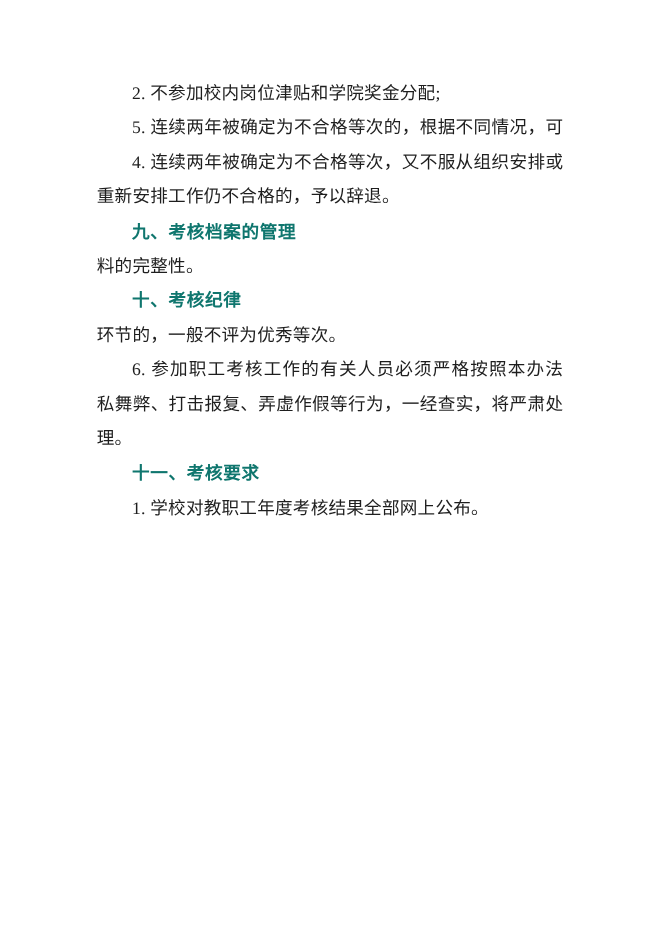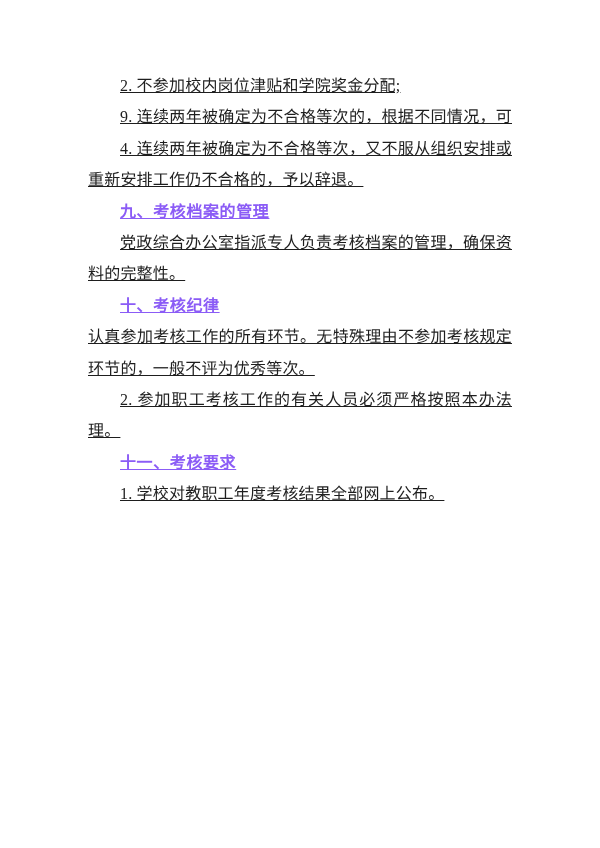--- a/index.html
+++ b/index.html
@@ -22,67 +22,65 @@
     color: #1e1e1e;
     font-family: "Liberation Serif", "DejaVu Serif", serif;
     font-size: 16px;
     letter-spacing: 0.2px;
   }
   .line {
     height: 31.4px;
     line-height: 31.4px;
     text-align: left;
     overflow: hidden;
-    text-decoration: underline;
   }
   .line.indent {
     padding-left: 32px;
   }
   .line.fill {
     text-align: justify;
     text-align-last: justify;
   }
   .block.heading .line {
     font-family: "Liberation Sans", "DejaVu Sans", sans-serif;
     font-weight: 700;
-    color: #8b5cf6;
+    color: #0f766e;
     letter-spacing: 0.6px;
   }
 </style>
 </head>
 <body>
 
 <div class="page">
   <div class="text-column">
       <div class="block paragraph">
         <div class="line indent">2. 不参加校内岗位津贴和学院奖金分配;</div>
       </div>
       <div class="block paragraph">
-        <div class="line fill indent">9. 连续两年被确定为不合格等次的，根据不同情况，可</div>
+        <div class="line fill indent">5. 连续两年被确定为不合格等次的，根据不同情况，可</div>
       </div>
       <div class="block paragraph">
         <div class="line fill indent">4. 连续两年被确定为不合格等次，又不服从组织安排或</div>
         <div class="line">重新安排工作仍不合格的，予以辞退。</div>
       </div>
       <div class="block heading">
         <div class="line indent">九、考核档案的管理</div>
       </div>
       <div class="block paragraph">
-        <div class="line fill indent">党政综合办公室指派专人负责考核档案的管理，确保资</div>
         <div class="line">料的完整性。</div>
       </div>
       <div class="block heading">
         <div class="line indent">十、考核纪律</div>
       </div>
       <div class="block paragraph">
-        <div class="line fill">认真参加考核工作的所有环节。无特殊理由不参加考核规定</div>
         <div class="line">环节的，一般不评为优秀等次。</div>
       </div>
       <div class="block paragraph">
-        <div class="line fill indent">2. 参加职工考核工作的有关人员必须严格按照本办法</div>
+        <div class="line fill indent">6. 参加职工考核工作的有关人员必须严格按照本办法</div>
+        <div class="line fill">私舞弊、打击报复、弄虚作假等行为，一经查实，将严肃处</div>
         <div class="line">理。</div>
       </div>
       <div class="block heading">
         <div class="line indent">十一、考核要求</div>
       </div>
       <div class="block paragraph">
         <div class="line indent">1. 学校对教职工年度考核结果全部网上公布。</div>
       </div>
     </div>
 </div>

